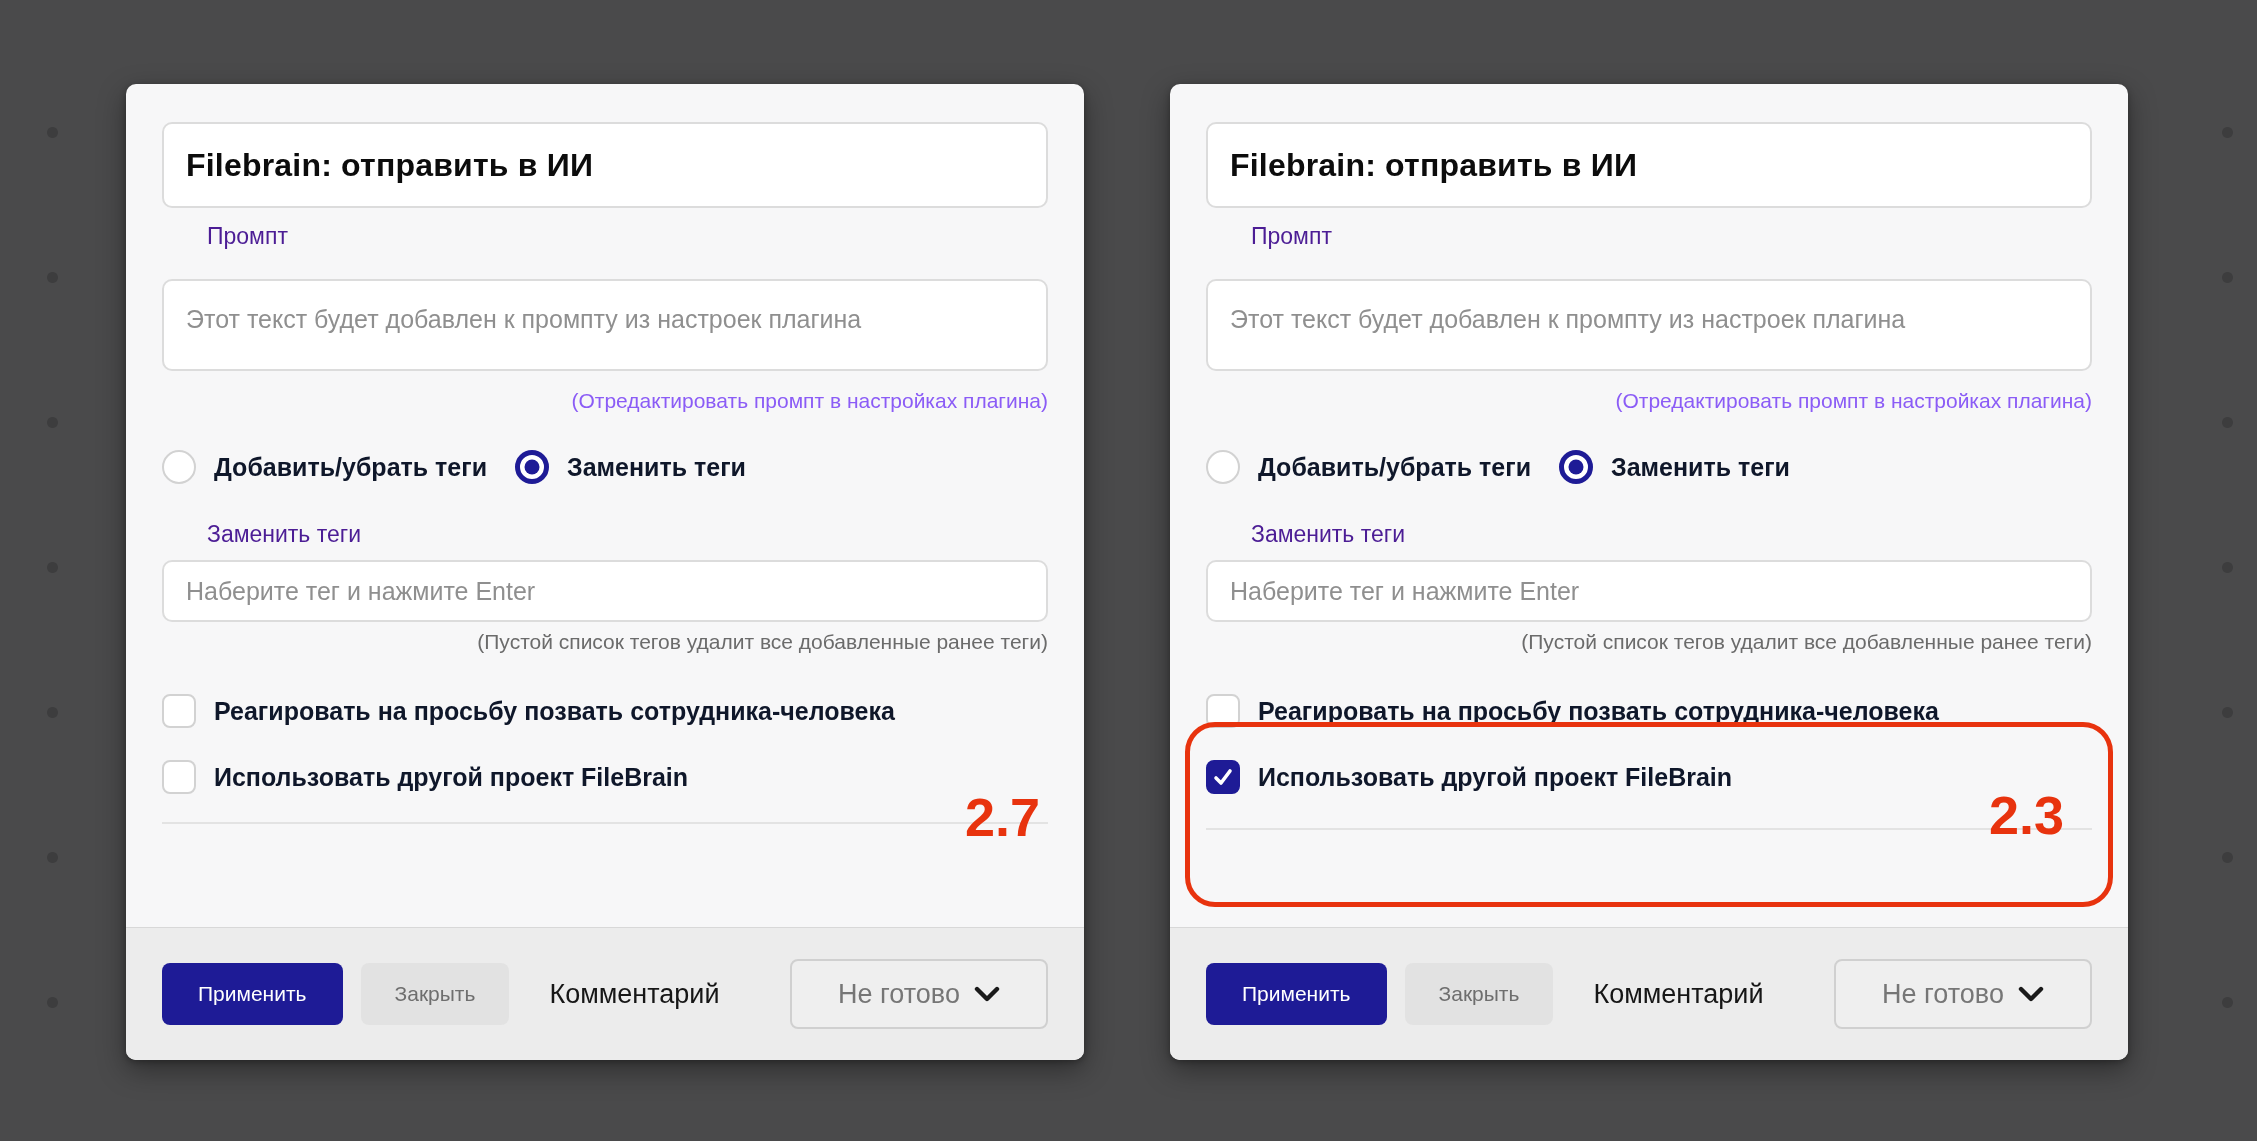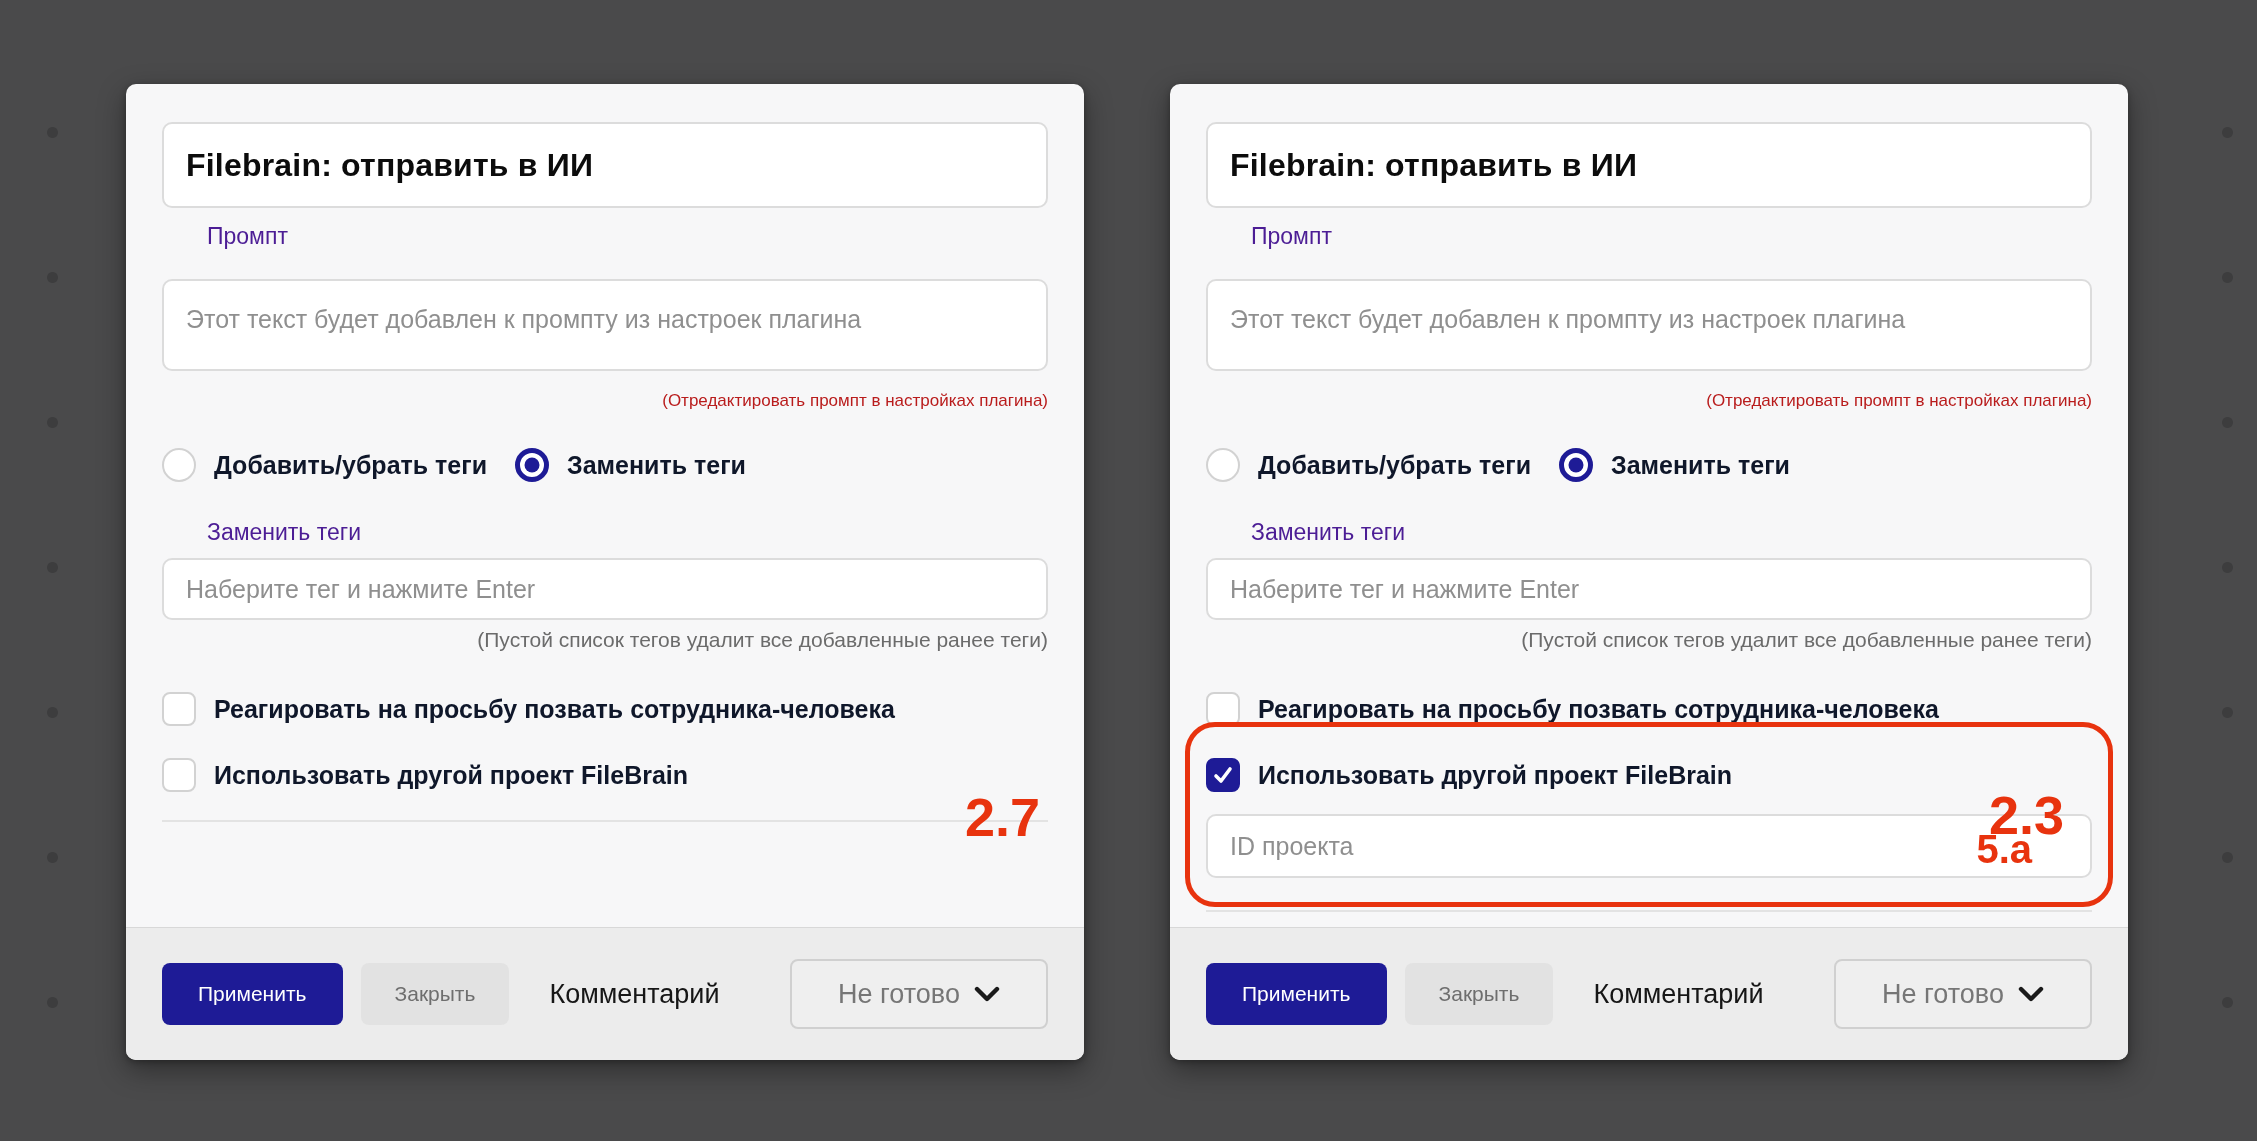--- a/index.html
+++ b/index.html
@@ -29,21 +29,21 @@
   }
   .title-box { height:86px; }
   .title-text { font-size:32px; font-weight:700; color:#0c0c0c; letter-spacing:.2px; }
 
   .lbl { font-size:23px; font-weight:400; line-height:28px; color:#4c1d95;margin-left:45px; }
   .lbl.prompt { margin-top:14px; }
   .prompt-box { margin-top:29px; height:92px; align-items:flex-start; padding-top:24px; }
   .ph { font-size:25px; color:#8f8f8f; }
 
   .link-row { margin-top:17px; text-align:right; line-height:26px; }
-  .link { font-size:17px; color:#b91c1c; text-decoration:none; cursor:pointer; }
+  .link { font-size:21px; color:#8b5cf6; text-decoration:none; cursor:pointer; }
 
   .radio-row { margin-top:34px; display:flex; align-items:center; height:34px; }
   .radio {
     width:34px; height:34px; border-radius:50%; background:#fff;
     border:2px solid #d2d2d2; flex:0 0 auto; position:relative;
   }
   .radio.on { border:5px solid #1e1b96; }
   .radio .radio-dot {
     display:none; position:absolute; left:50%; top:50%; transform:translate(-50%,-50%);
     width:15px; height:15px; border-radius:50%; background:#1e1b96;
@@ -218,24 +218,20 @@
 
     <div class="check-row second">
       <div class="checkbox on">
         <svg width="24" height="24" viewBox="0 0 24 24">
             <polyline points="5,13 10,18 19,6" fill="none" stroke="#ffffff" stroke-width="3.6" stroke-linecap="round" stroke-linejoin="round"></polyline>
           </svg>
       </div>
       <span class="opt-lbl">Использовать другой проект FileBrain</span>
     </div>
 
-    <div class="field id-box">
-      <span class="ph">ID проекта</span>
-      <span class="ann n5a">5.a</span>
-    </div>
 
     <hr class="rule low">
   </div>
 
   <div class="outline"></div>
   <div class="ann big n52">2.3</div>
 
   <div class="footer">
     <button class="btn apply">Применить</button>
     <button class="btn close">Закрыть</button>

